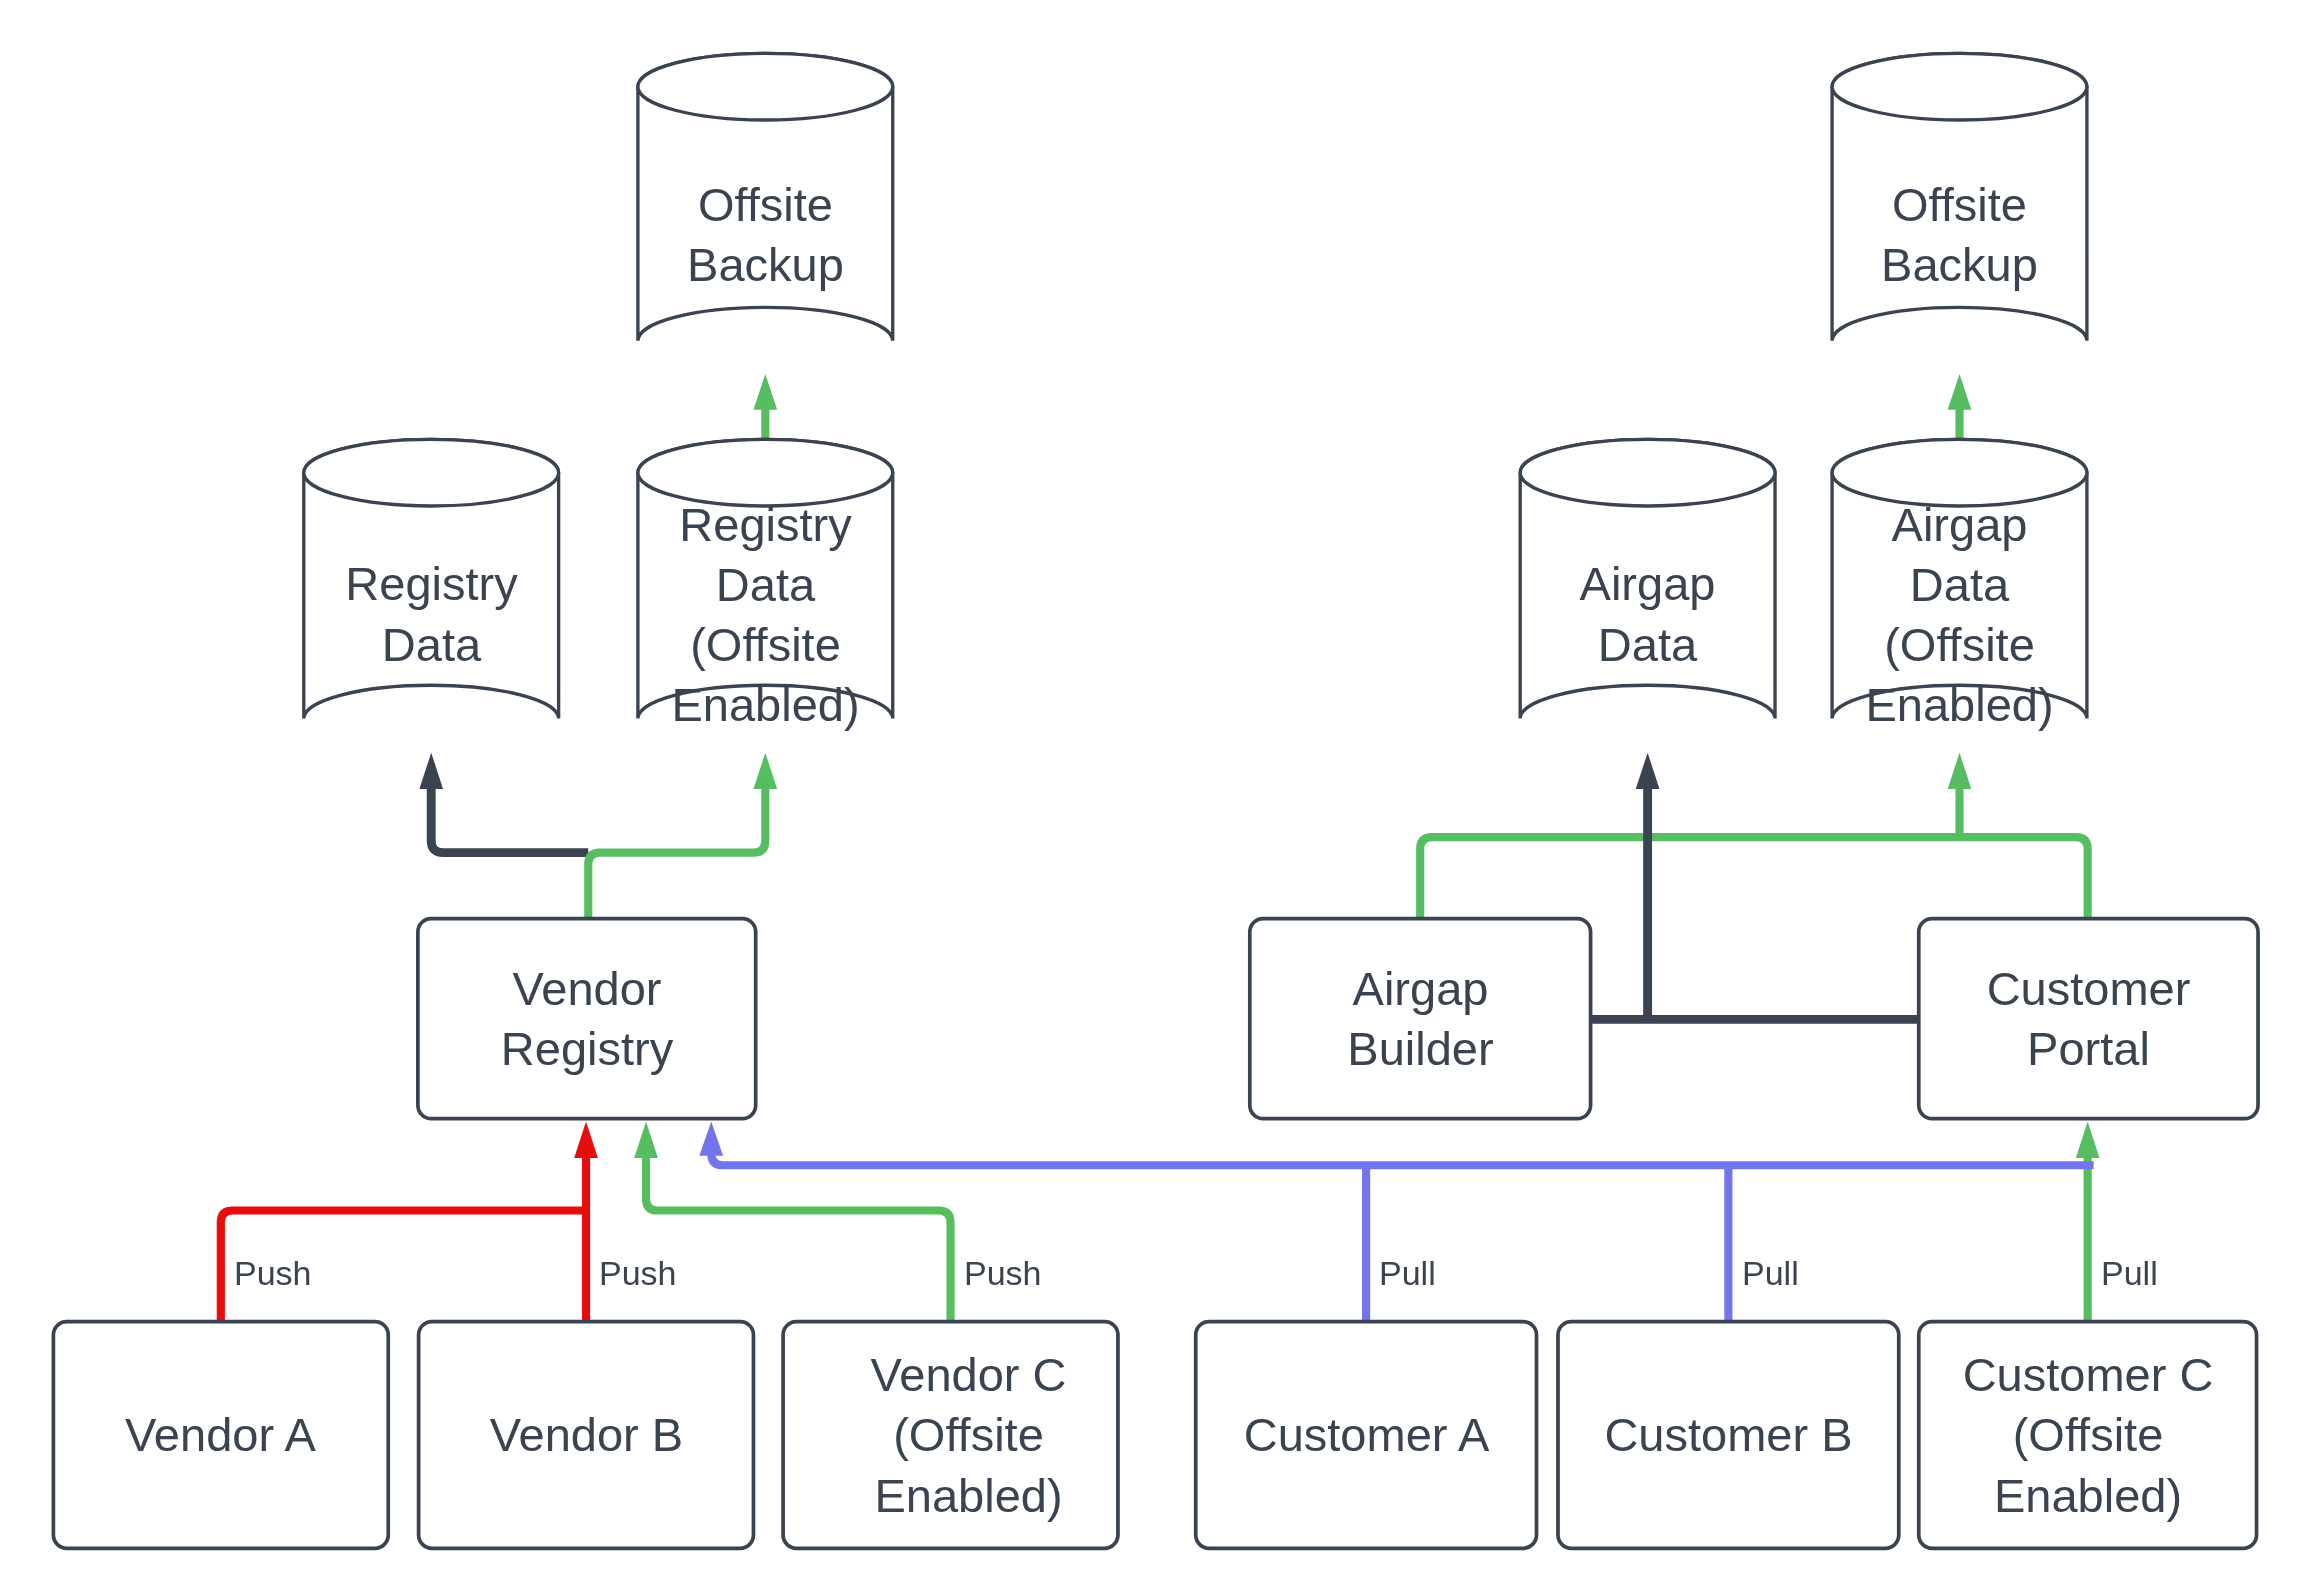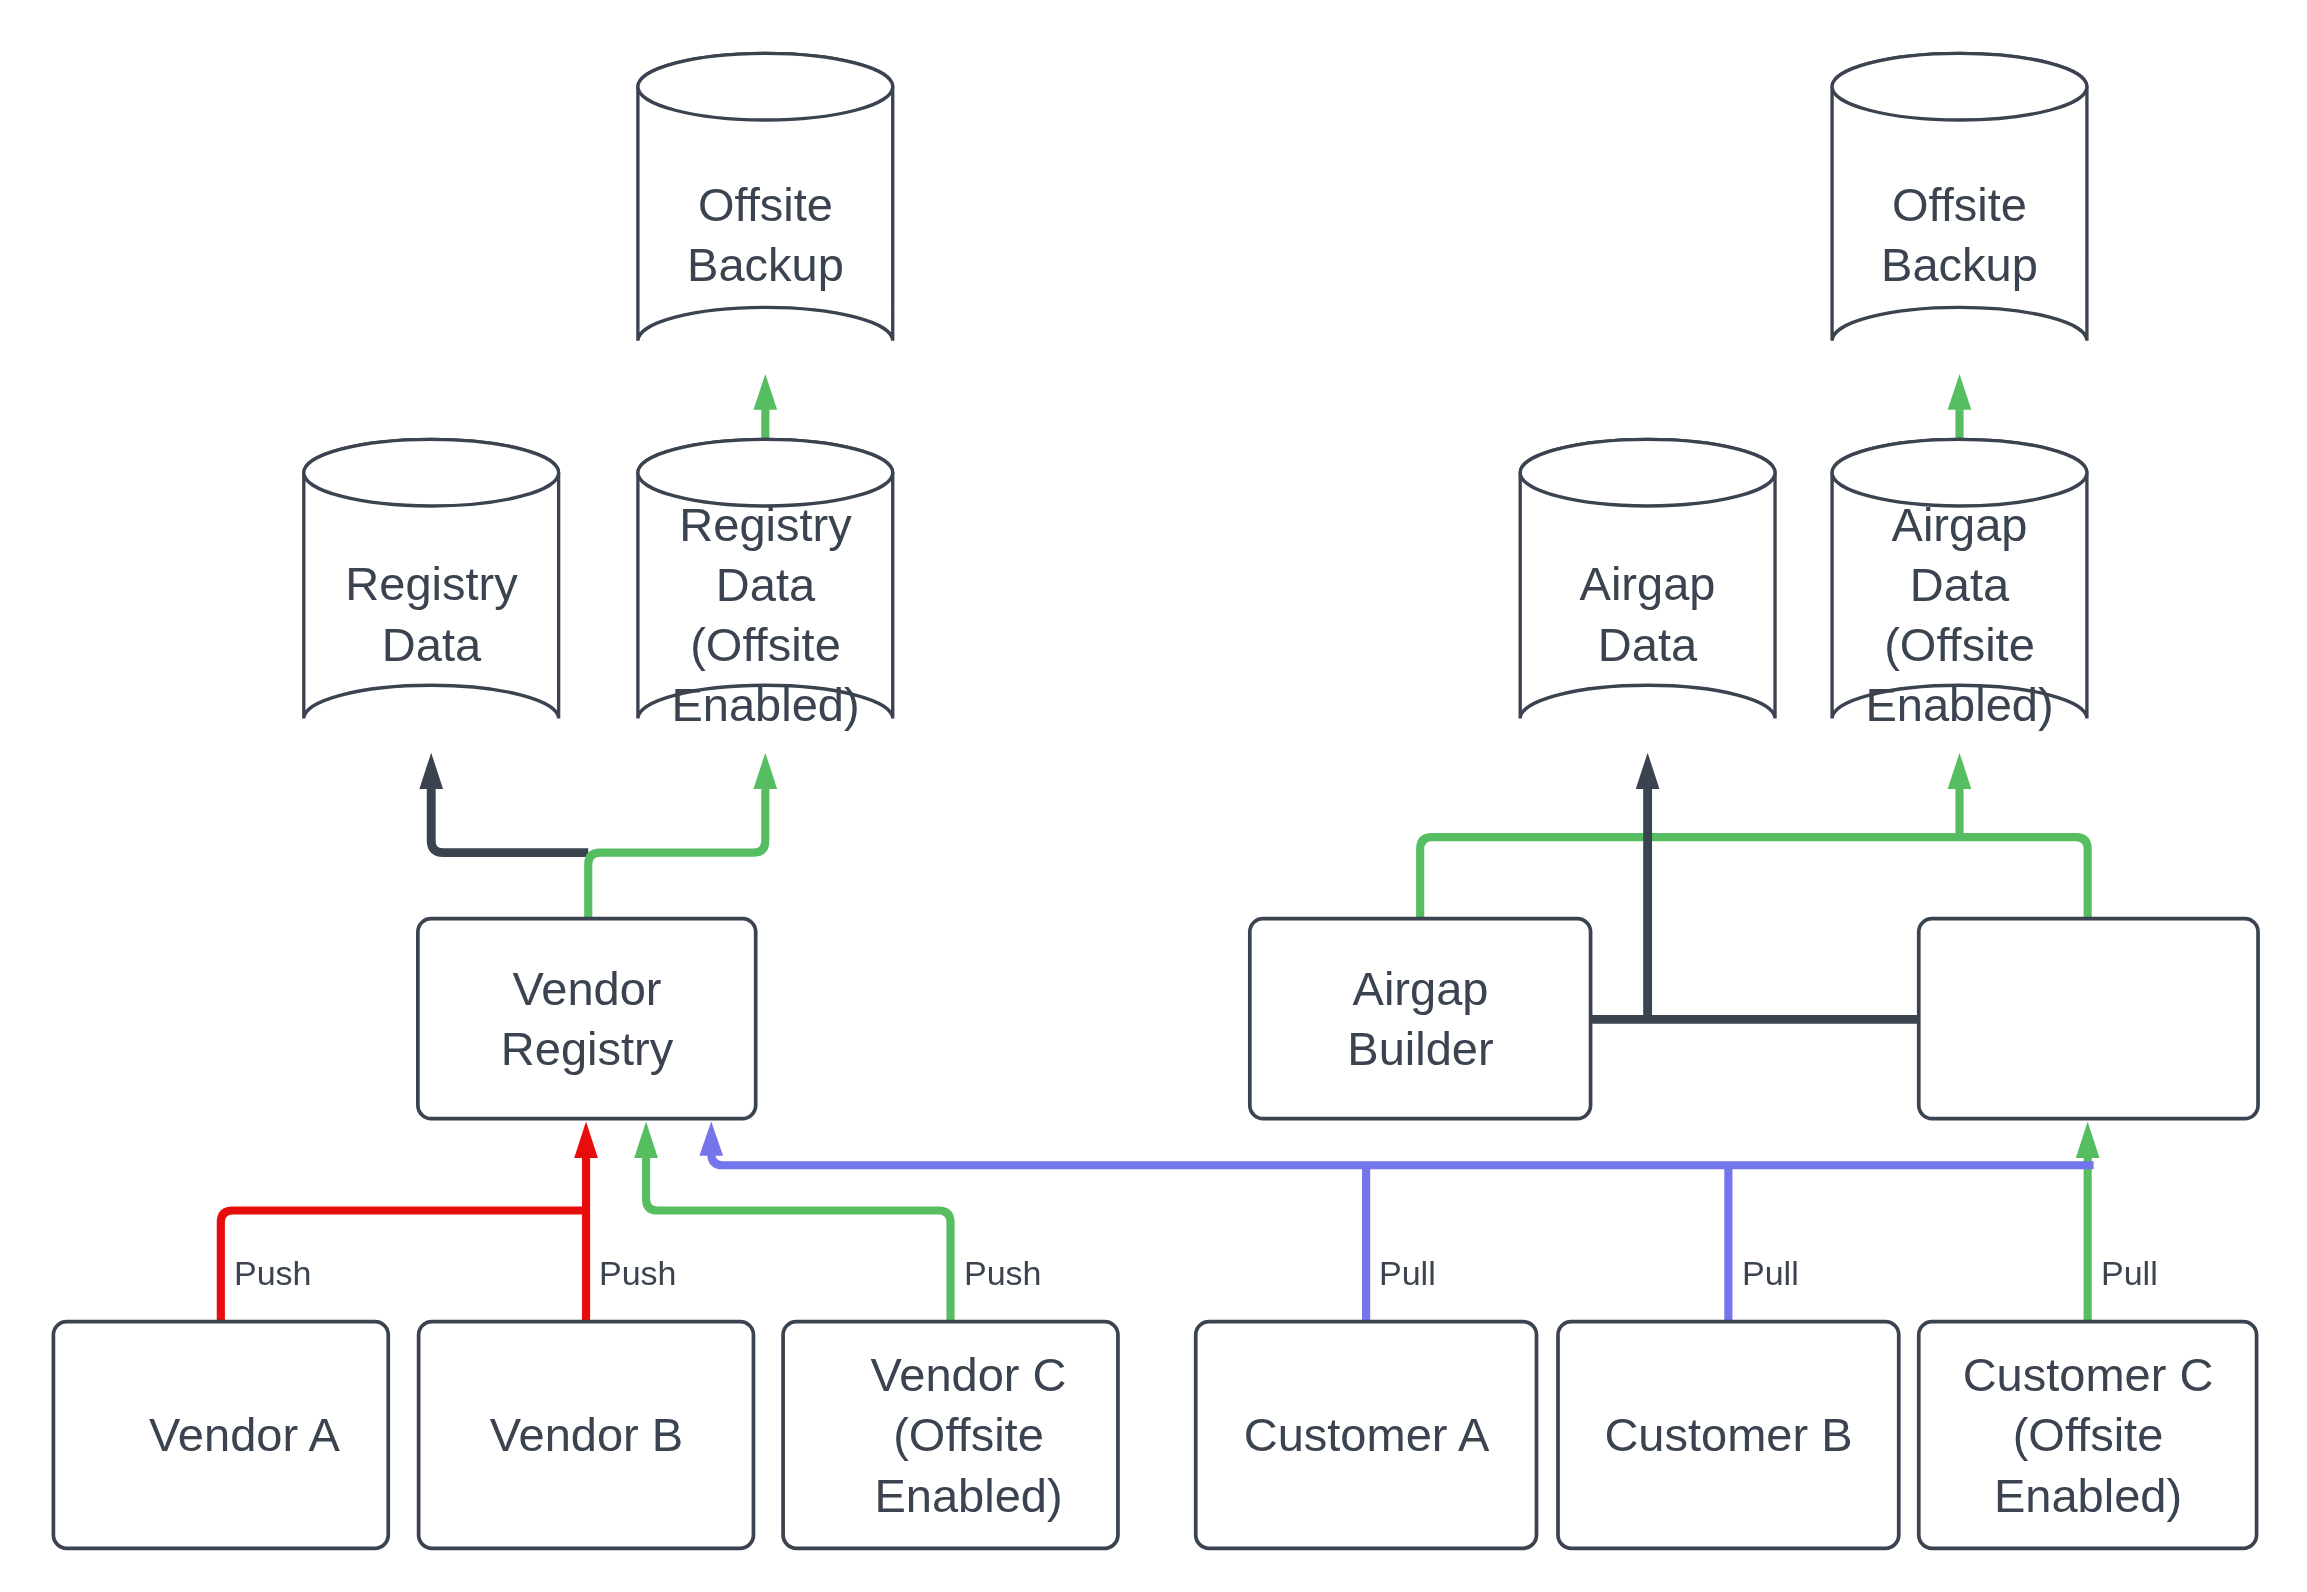--- a/index.html
+++ b/index.html
@@ -152,22 +152,24 @@
 Data
 (Offsite
 Enabled)</div>
 
   <div class="label" style="left:418px;top:919px;width:338px;height:200px;">Vendor
 Registry</div>
 
   <div class="label" style="left:1250px;top:919px;width:341px;height:200px;">Airgap
 Builder</div>
 
+  <div class="label" style="left:1919px;top:919px;width:339px;height:200px;">Customer
+Portal</div>
 
-  <div class="label" style="left:53px;top:1322px;width:335px;height:227px;margin-left:24px;">Vendor A</div>
+  <div class="label" style="left:53px;top:1322px;width:335px;height:227px;">Vendor A</div>
 
   <div class="label" style="left:419px;top:1322px;width:335px;height:227px;text-align:right;">Vendor B</div>
 
   <div class="label" style="left:783px;top:1322px;width:335px;height:227px;padding-left:36px;">Vendor C
 (Offsite
 Enabled)</div>
 
   <div class="label" style="left:1196px;top:1322px;width:341px;height:227px;">Customer A</div>
 
   <div class="label" style="left:1558px;top:1322px;width:341px;height:227px;">Customer B</div>

